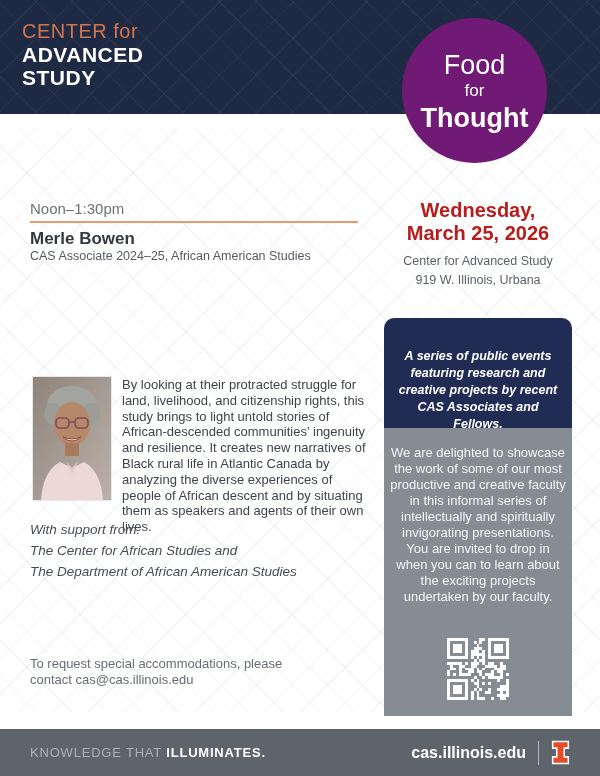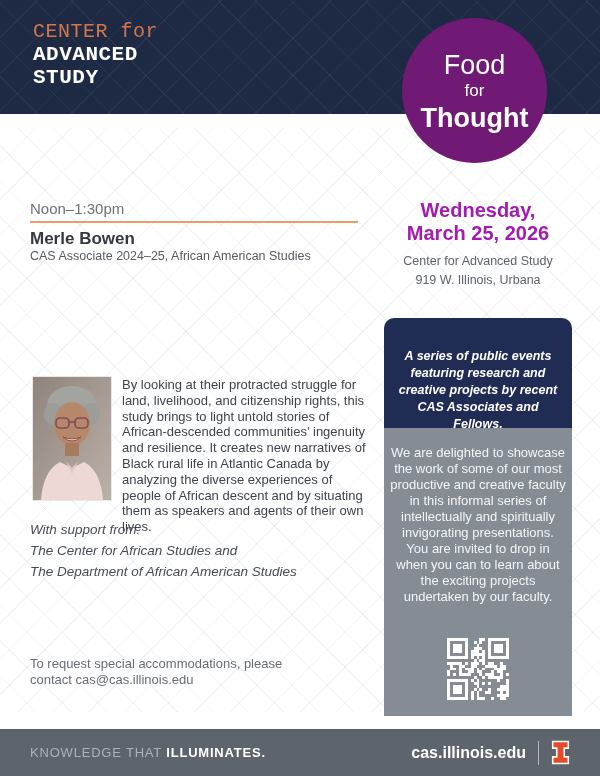--- a/index.html
+++ b/index.html
@@ -7,21 +7,21 @@
   body { font-family:"Liberation Sans","DejaVu Sans",sans-serif; }
   .poster { position:relative; width:600px; height:776px; background:#fff; overflow:hidden; }
 
   
   .header { position:absolute; left:0; top:0; width:600px; height:114px; background:#1e2944; }
   .lattice-dark {
     background-image:
       repeating-linear-gradient(45deg, rgba(255,255,255,0.05) 0 1px, transparent 1px 26px),
       repeating-linear-gradient(135deg, rgba(255,255,255,0.05) 0 1px, transparent 1px 26px);
   }
-  .logo { position:absolute; left:33px; top:20px; line-height:23px; letter-spacing:0.5px;font-family:Liberation Mono, monospace; }
+  .logo { position:absolute; left:22px; top:20px; line-height:23px; letter-spacing:0.5px; }
   .logo-line1 { color:#d3764b; font-size:20px; font-weight:500; }
   .logo-line2, .logo-line3 { color:#ffffff; font-size:21px; font-weight:700; }
 
   .fft-circle { position:absolute; left:402px; top:18px; width:145px; height:145px;
     border-radius:50%; background:#701a75; z-index:3;
     display:flex; flex-direction:column; align-items:center; justify-content:center;
     color:#fff; text-align:center; padding-top:2px; }
   .fft-line1 { font-size:27px; font-weight:300; line-height:30px; }
   .fft-line2 { font-size:17px; font-weight:300; line-height:22px; }
   .fft-line3 { font-size:27px; font-weight:700; line-height:32px; }
@@ -50,21 +50,21 @@
     font-size:13px; line-height:15.8px; color:#3f444b; }
 
   .support { position:absolute; left:30px; top:519px; font-size:13.5px; font-style:italic;
     line-height:21px; color:#474c52; }
 
   .info { position:absolute; left:30px; top:656px; font-size:13px; line-height:16px; color:#686d73; }
   .info p + p { margin-top:5px; }
 
   
   .date { position:absolute; left:384px; top:199px; width:188px; text-align:center;
-    font-size:20px; line-height:23px; font-weight:700; color:#a21caf; }
+    font-size:20px; line-height:23px; font-weight:700; color:#b91c1c; }
   .venue { position:absolute; left:384px; top:252px; width:188px; text-align:center;
     font-size:12.5px; line-height:18.5px; color:#5d6268; }
 
   .series-box { position:absolute; left:384px; top:318px; width:188px; height:140px;
     background:#212c55; border-radius:10px 10px 0 0; z-index:2;
     display:flex; align-items:center; justify-content:center; padding:10px 13px 6px; }
   .series-box p { color:#ffffff; font-size:12.5px; line-height:17px; font-weight:700;
     font-style:italic; text-align:center; }
 
   .welcome-box { position:absolute; left:384px; top:428px; width:188px; height:288px;

